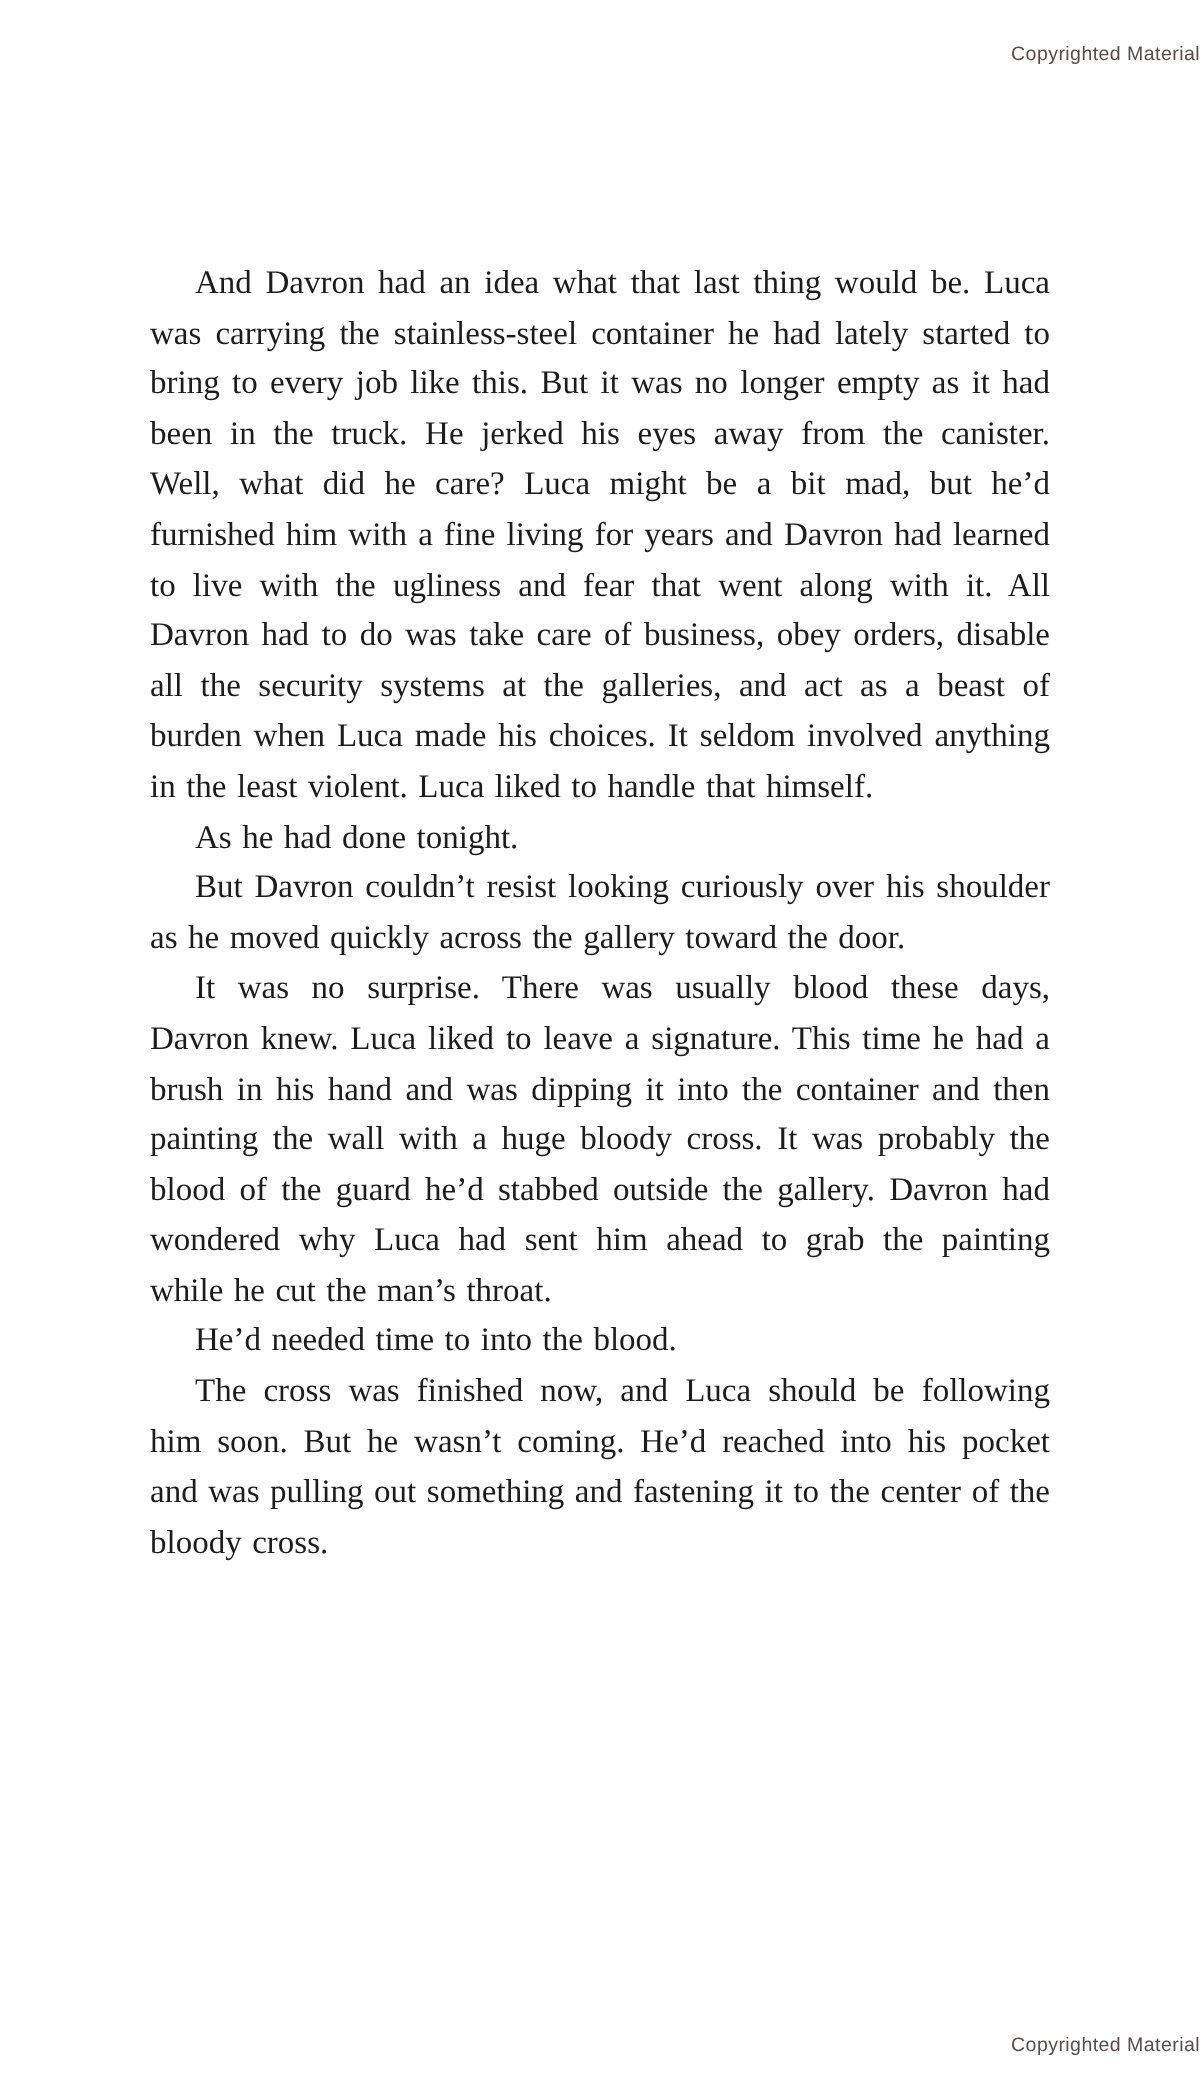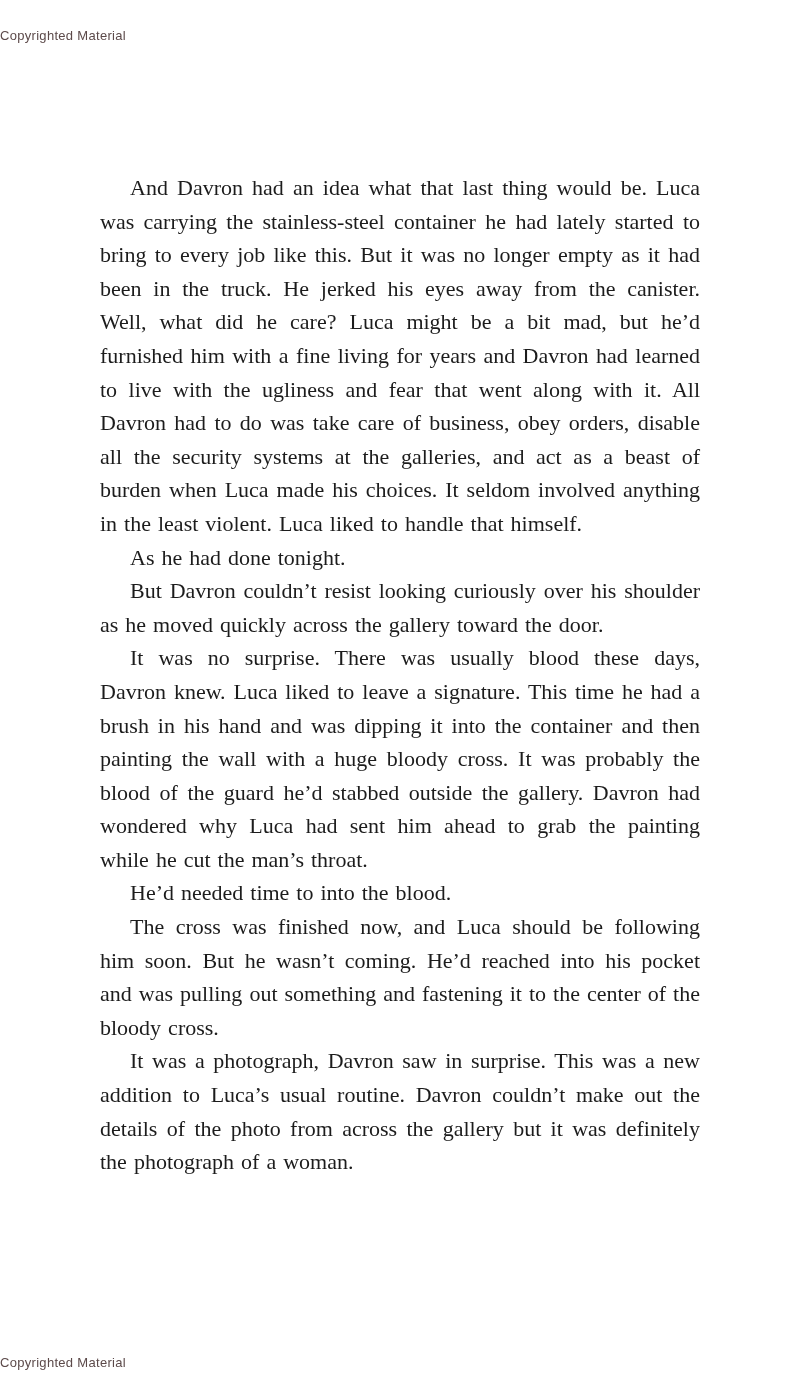--- a/index.html
+++ b/index.html
@@ -13,21 +13,21 @@
     height: 1399px;
     background: #ffffff;
     overflow: hidden;
     font-family: "Liberation Serif", serif;
     color: #1c1c1c;
   }
   .notice {
     position: absolute;
     left: 0;
     width: 100%;
-    text-align: left;
+    text-align: right;
     font-family: "Liberation Sans", sans-serif;
     font-size: 13px;
     letter-spacing: 0.3px;
     color: #5c4a4a;
   }
   .notice.top { top: 28px; }
   .notice.bottom { top: 1355px; }
   .page-header {
     position: absolute;
     top: 100px;
@@ -74,18 +74,17 @@
   <div class="notice top">Copyrighted Material</div>
 
 
   <div class="body-text">
     <p>And Davron had an idea what that last thing would be. Luca was carrying the stainless-steel container he had lately started to bring to every job like this. But it was no longer empty as it had been in the truck. He jerked his eyes away from the canister. Well, what did he care? Luca might be a bit mad, but he’d furnished him with a fine living for years and Davron had learned to live with the ugliness and fear that went along with it. All Davron had to do was take care of business, obey orders, disable all the security systems at the galleries, and act as a beast of burden when Luca made his choices. It seldom involved anything in the least violent. Luca liked to handle that himself.</p>
     <p>As he had done tonight.</p>
     <p>But Davron couldn’t resist looking curiously over his shoulder as he moved quickly across the gallery toward the door.</p>
     <p>It was no surprise. There was usually blood these days, Davron knew. Luca liked to leave a signature. This time he had a brush in his hand and was dipping it into the container and then painting the wall with a huge bloody cross. It was probably the blood of the guard he’d stabbed outside the gallery. Davron had wondered why Luca had sent him ahead to grab the painting while he cut the man’s throat.</p>
     <p>He’d needed time to into the blood.</p>
     <p>The cross was finished now, and Luca should be following him soon. But he wasn’t coming. He’d reached into his pocket and was pulling out something and fastening it to the center of the bloody cross.</p>
-    <p>It was a photograph, Davron saw in surprise. This was a new addition to Luca’s usual routine. Davron couldn’t make out the details of the photo from across the gallery but it was definitely the photograph of a woman.</p>
   </div>
 
   <div class="notice bottom">Copyrighted Material</div>
 
 </div>
 
 </body></html>

